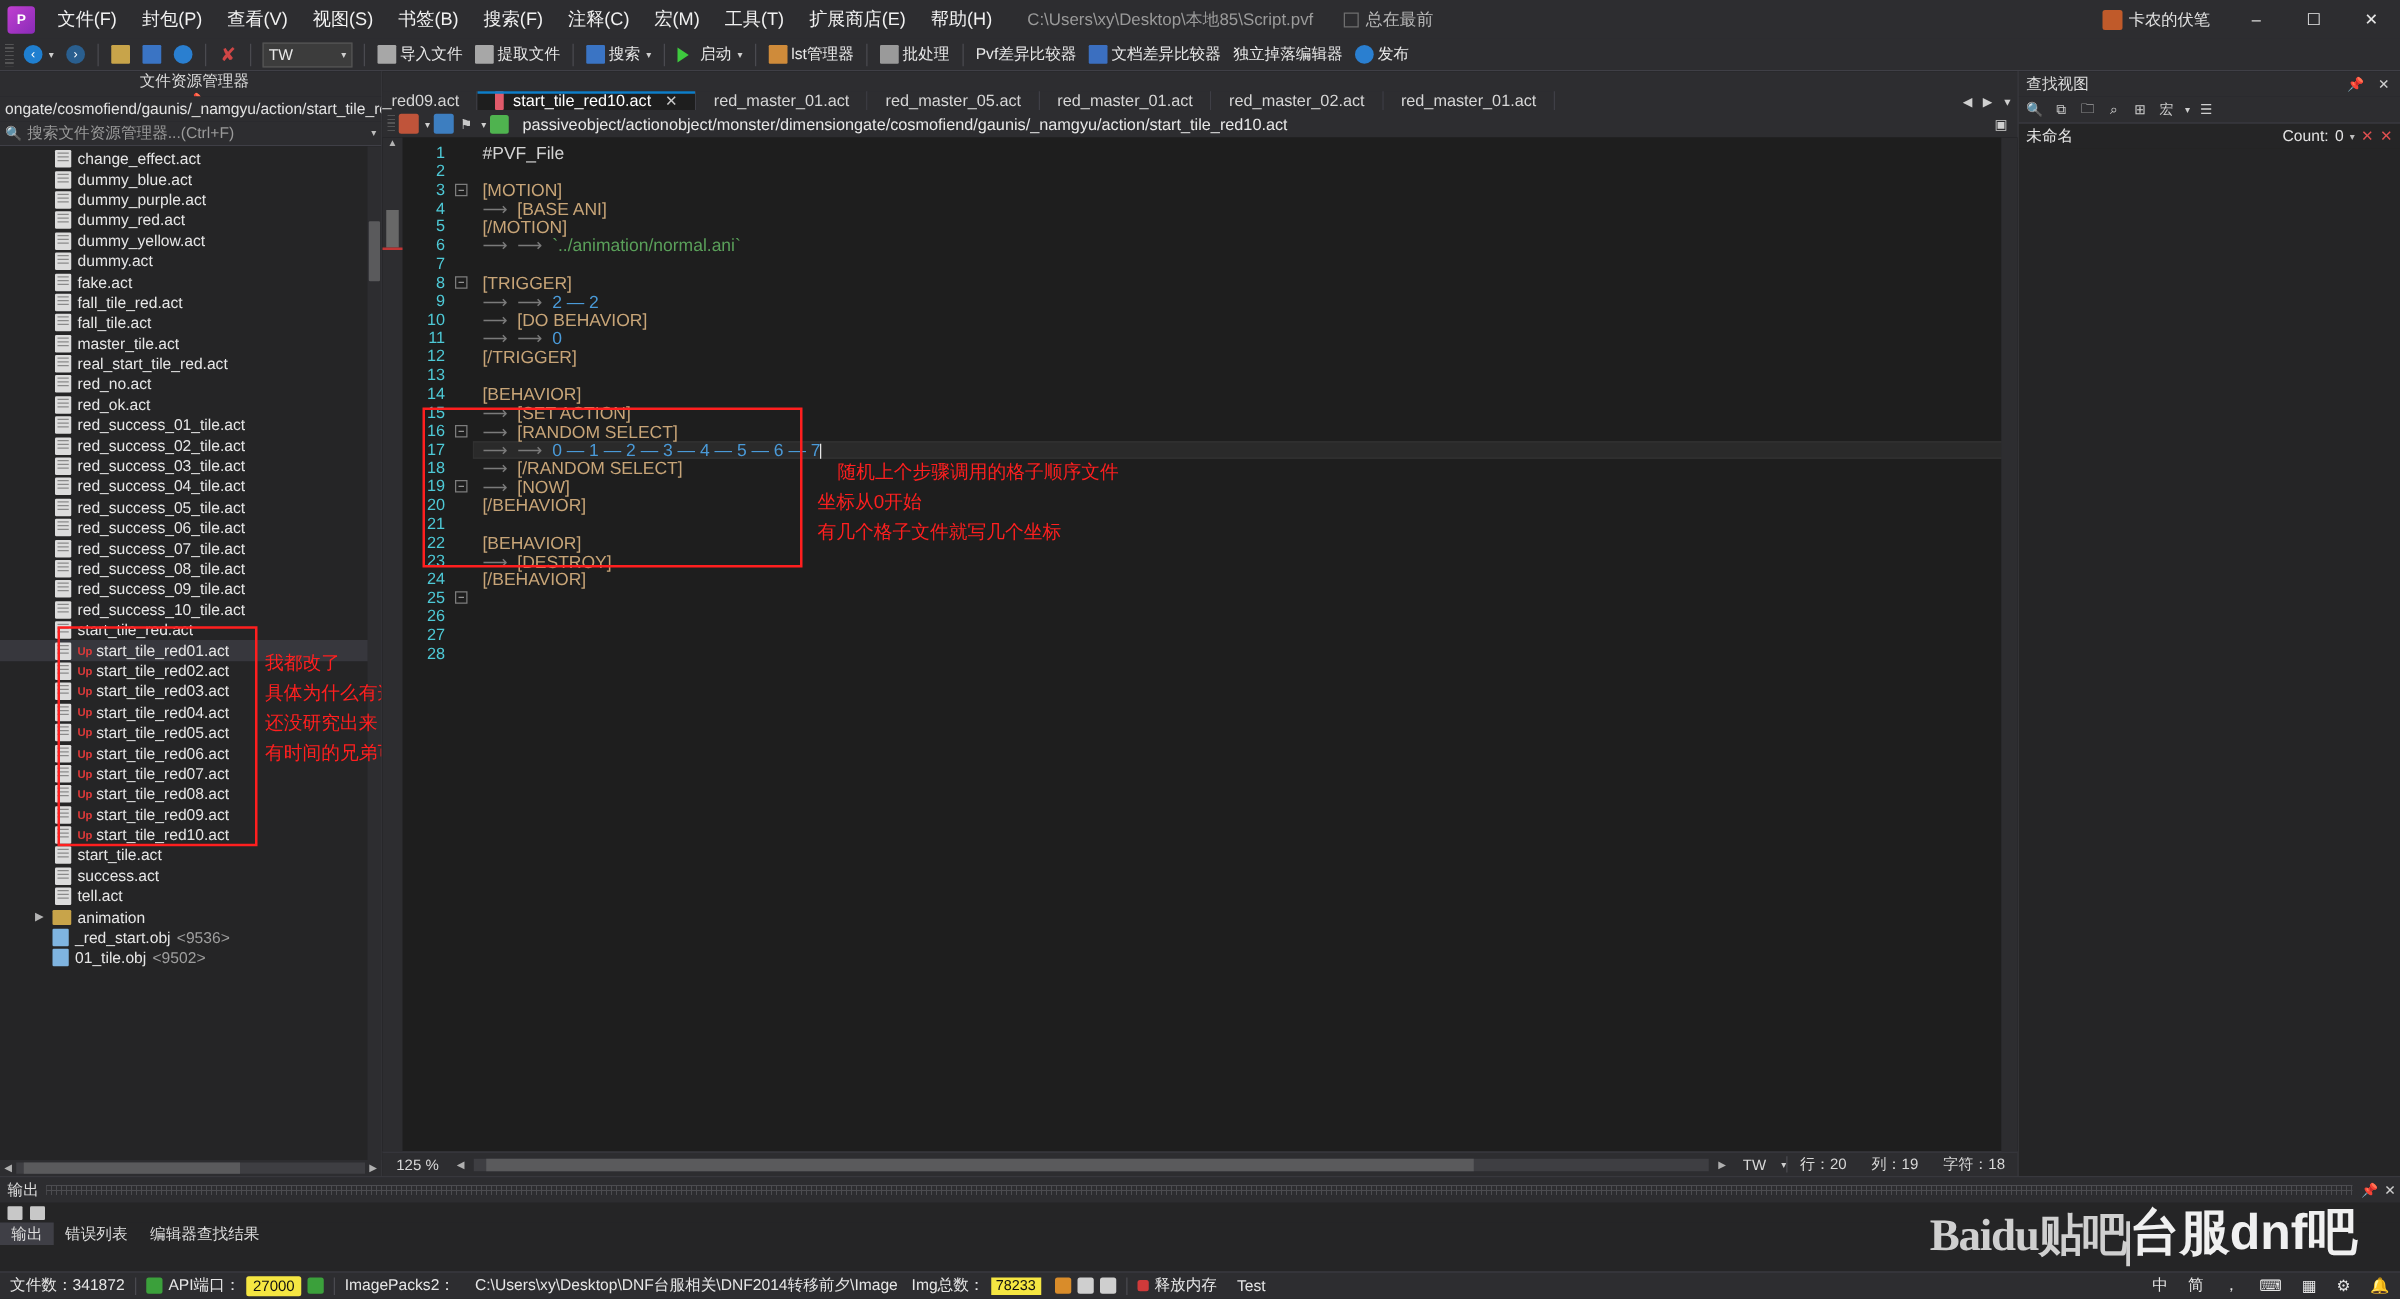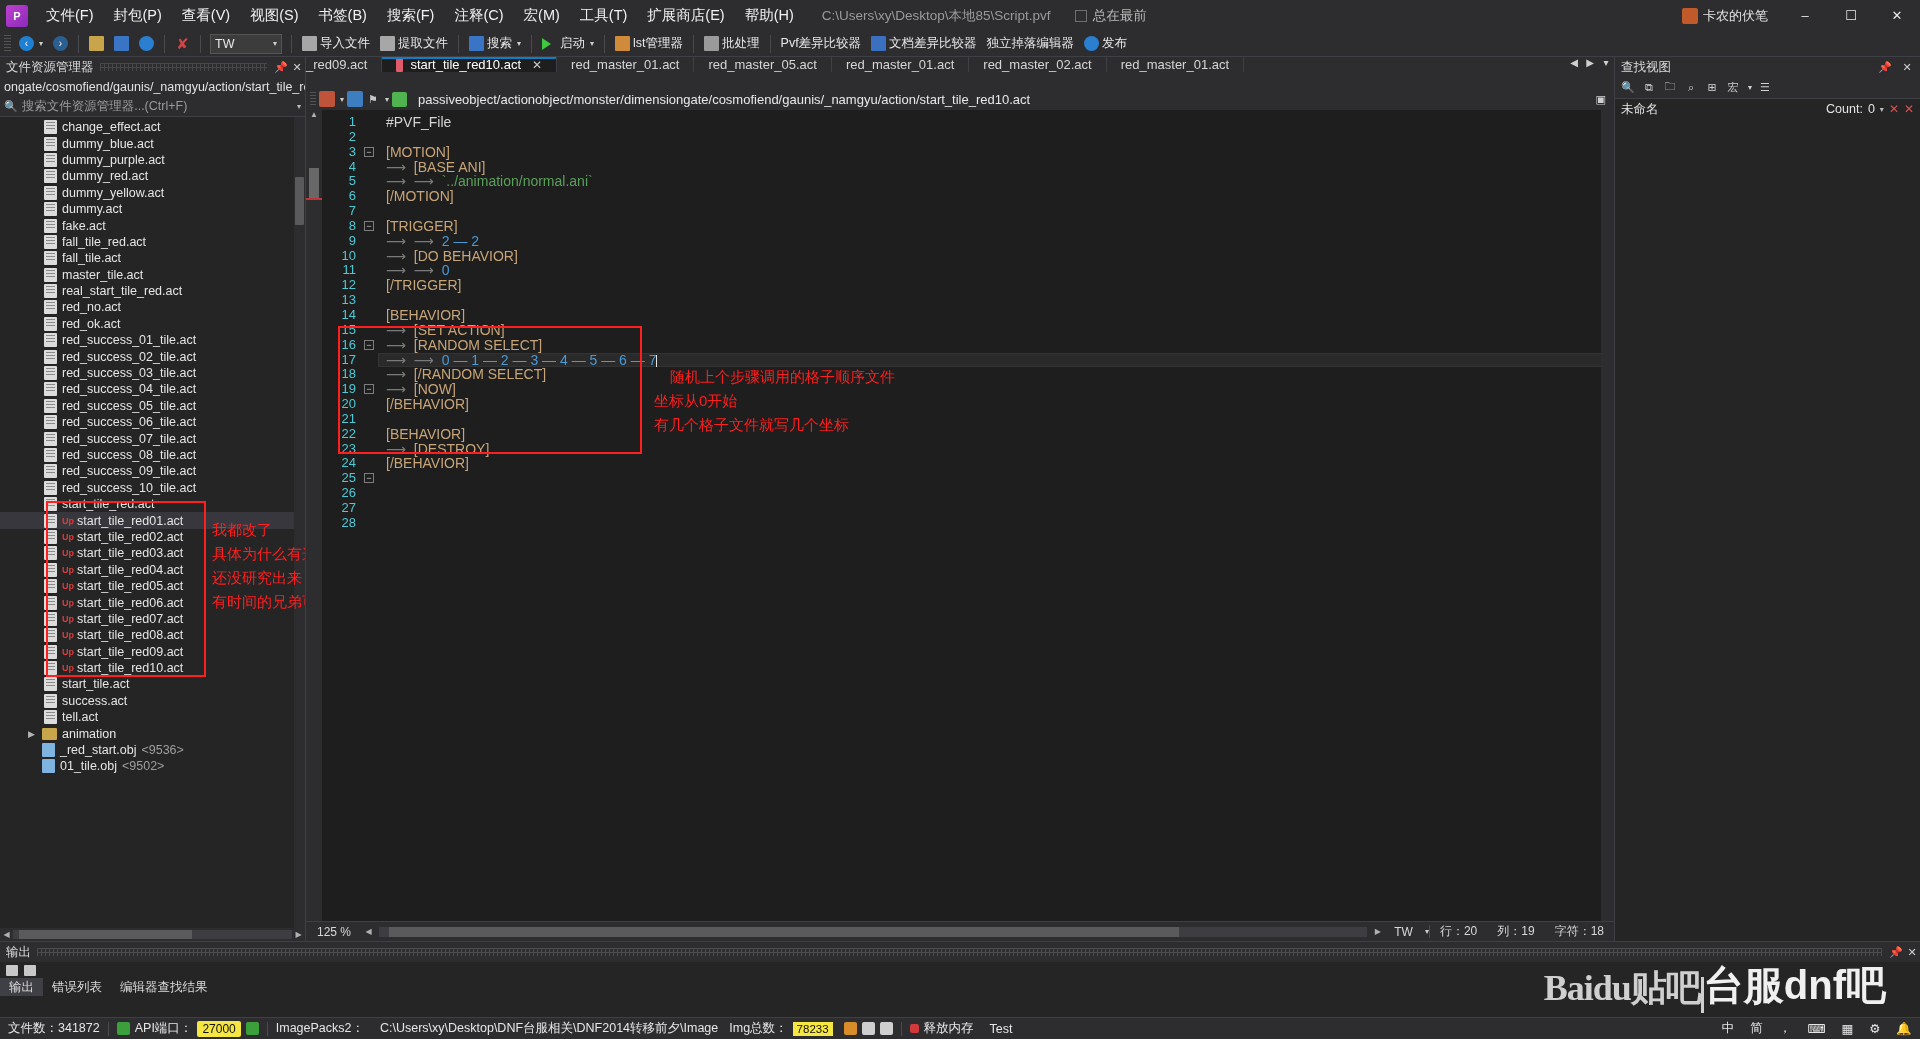--- a/index.html
+++ b/index.html
@@ -74,21 +74,21 @@
     padding:0 4px;font-size:12.5px;color:#e8e8e8;margin:0 4px;
   }
 
   
   .body { flex:1 1 auto; display:flex; min-height:0; }
 
   
   .explorer { width:306px; flex:0 0 306px; background:#252526; display:flex; flex-direction:column;
               border-right:1px solid #3f3f46; }
   .panel-head { height:20px; display:flex; align-items:center; background:#2d2d30;
-                font-size:12.5px; color:#dcdcdc; padding-left:6px; }
+                font-size:12.5px; color:#dcdcdc; padding-left:6px;flex-direction:column; }
   .panel-head .dots { flex:1 1 auto; height:8px; margin:0 6px;
     background: repeating-linear-gradient(to right,#4c4c50 0 1px, transparent 1px 4px),
                 repeating-linear-gradient(to bottom,#4c4c50 0 1px, transparent 1px 4px);
     opacity:.9;}
   .ph-btn { width:16px;height:16px;display:flex;align-items:center;justify-content:center;
             font-size:11px;color:#cfcfcf; }
   .path-strip { height:20px; background:#2d2d30; font-size:12.5px; color:#e2e2e2;
                 display:flex; align-items:center; padding-left:4px; overflow:hidden; white-space:nowrap;}
   .searchrow { height:20px; background:#2d2d30; display:flex; align-items:center; gap:4px;
                padding:0 4px; border-bottom:1px solid #3f3f46;}
@@ -116,21 +116,21 @@
 
   .expl-scroll { position:absolute; right:0; top:0; width:11px; height:100%; background:#2d2d30; }
   .expl-thumb { position:absolute; right:1px; width:9px; background:#5a5a5c; border-radius:1px;}
   .hscroll { height:13px; background:#2d2d30; display:flex; align-items:center; }
   .hs-left,.hs-right { width:13px; text-align:center; font-size:8px; color:#b0b0b0; }
   .hs-track { flex:1 1 auto; height:9px; background:#3e3e42; position:relative; }
   .hs-thumb { position:absolute; left:2%; width:62%; top:0; bottom:0; background:#5a5a5c; }
 
   
   .center { flex:1 1 auto; display:flex; flex-direction:column; min-width:0; background:#1e1e1e;}
-  .tabbar { height:31px; flex:0 0 31px; background:#2d2d30; display:flex; align-items:flex-start; }
+  .tabbar { height:31px; flex:0 0 31px; background:#2d2d30; display:flex; align-items:flex-end; }
   .tab {
     display:flex; align-items:center; gap:7px; padding:0 14px; font-size:13px; color:#d6d6d6;
     border-right:1px solid #3f3f46; background:#2d2d30; position:relative; white-space:nowrap;
     min-width:0;
   }
   .tab.active { background:#1e1e1e; color:#ffffff; }
   .tab.active::before{ content:""; position:absolute; left:0;right:0;top:0;height:2px;background:#0e7ec8;}
   .tab .mod { width:7px;height:15px;background:#e05a6a;border-radius:1px;flex:0 0 7px;}
   .tab .x { font-size:12px; color:#c9c9c9; margin-left:4px;}
   .tabnav { display:flex; align-items:center; margin-left:auto; }
@@ -649,22 +649,22 @@
             <div class="fold-btn" style="top: 110.95px;">−</div>
             <div class="fold-btn" style="top: 229.75px;">−</div>
             <div class="fold-btn" style="top: 274.3px;">−</div>
             <div class="fold-btn" style="top: 363.4px;">−</div>
           </div>
         <div class="code" id="code">
             <div class="ln"><span class="tk-arr"></span><span class="tk-pre">#PVF_File</span></div>
             <div class="ln"><span class="tk-arr"></span><span class="tk-plain"></span></div>
             <div class="ln"><span class="tk-arr"></span><span class="tk-tag">[MOTION]</span></div>
             <div class="ln"><span class="tk-arr">⟶  </span><span class="tk-tag">[BASE ANI]</span></div>
+            <div class="ln"><span class="tk-arr"></span><span class="tk-tag">[/MOTION]</span></div>
             <div class="ln"><span class="tk-arr">⟶  ⟶  </span><span class="tk-str">`../animation/normal.ani`</span></div>
-            <div class="ln"><span class="tk-arr"></span><span class="tk-tag">[/MOTION]</span></div>
             <div class="ln"><span class="tk-arr"></span><span class="tk-plain"></span></div>
             <div class="ln"><span class="tk-arr"></span><span class="tk-tag">[TRIGGER]</span></div>
             <div class="ln"><span class="tk-arr">⟶  ⟶  </span><span class="tk-num">2 — 2</span></div>
             <div class="ln"><span class="tk-arr">⟶  </span><span class="tk-tag">[DO BEHAVIOR]</span></div>
             <div class="ln"><span class="tk-arr">⟶  ⟶  </span><span class="tk-num">0</span></div>
             <div class="ln"><span class="tk-arr"></span><span class="tk-tag">[/TRIGGER]</span></div>
             <div class="ln"><span class="tk-arr"></span><span class="tk-plain"></span></div>
             <div class="ln"><span class="tk-arr"></span><span class="tk-tag">[BEHAVIOR]</span></div>
             <div class="ln"><span class="tk-arr">⟶  </span><span class="tk-tag">[SET ACTION]</span></div>
             <div class="ln"><span class="tk-arr">⟶  </span><span class="tk-tag">[RANDOM SELECT]</span></div>

